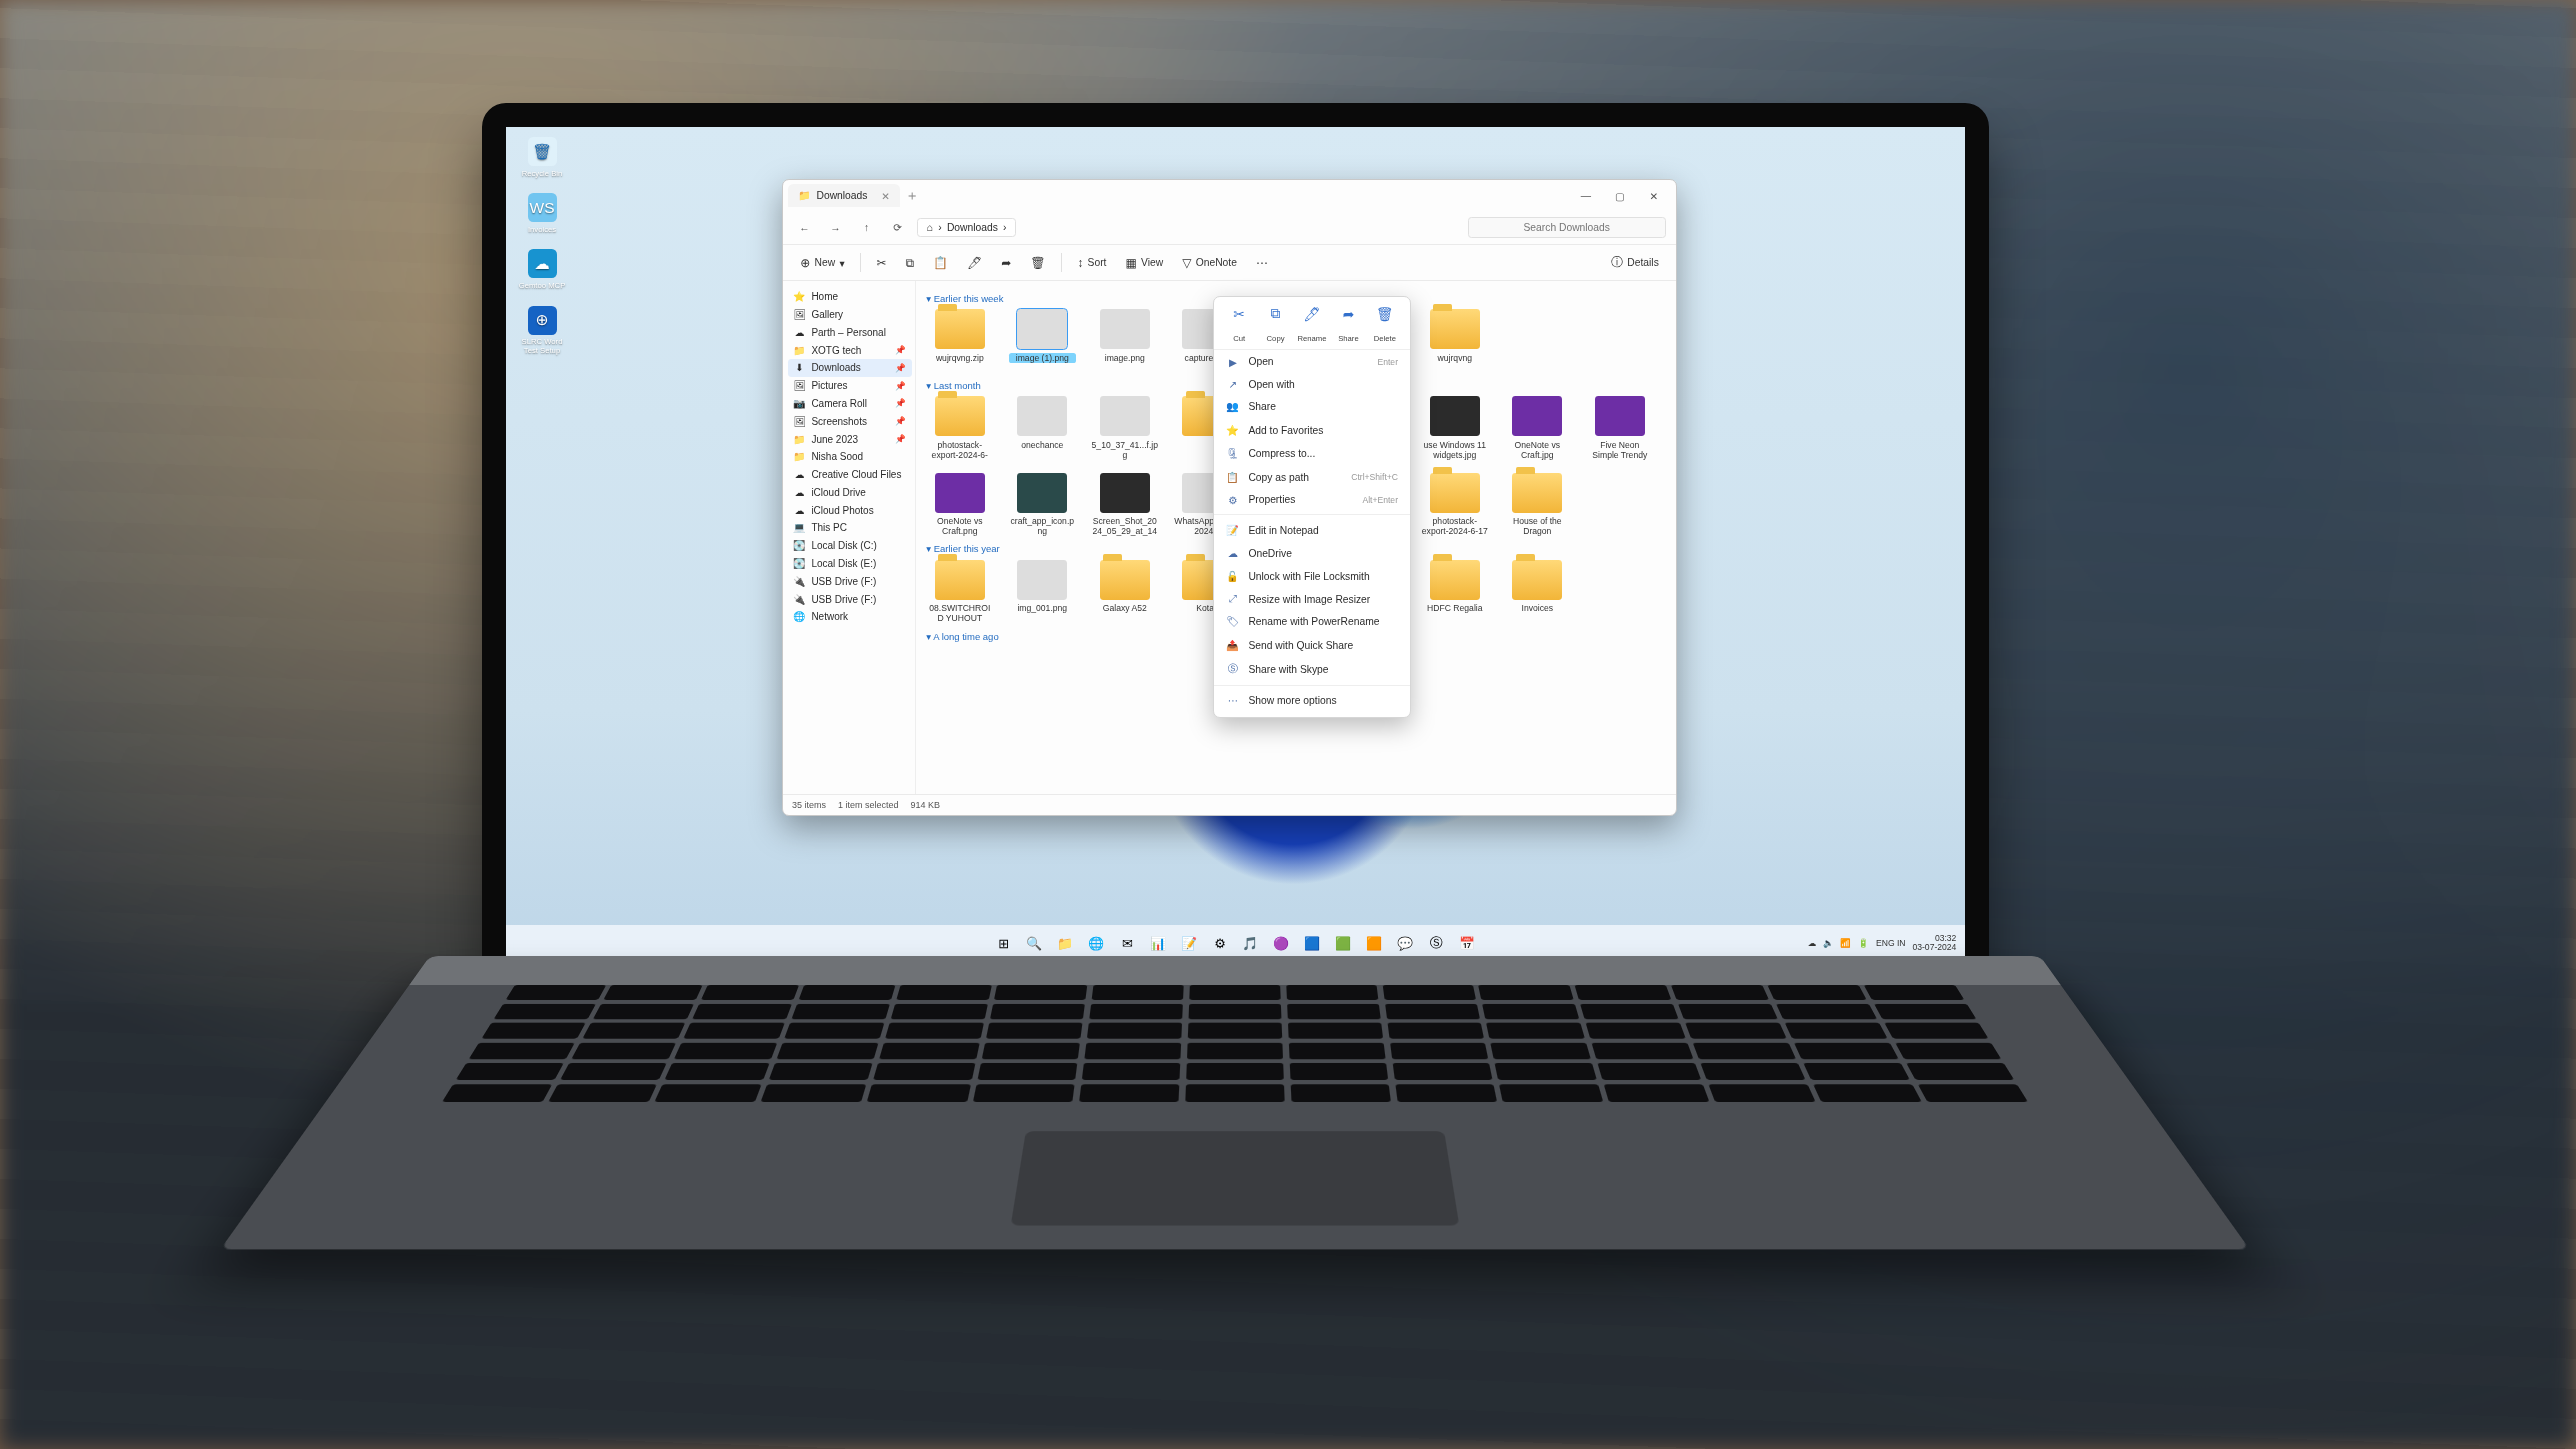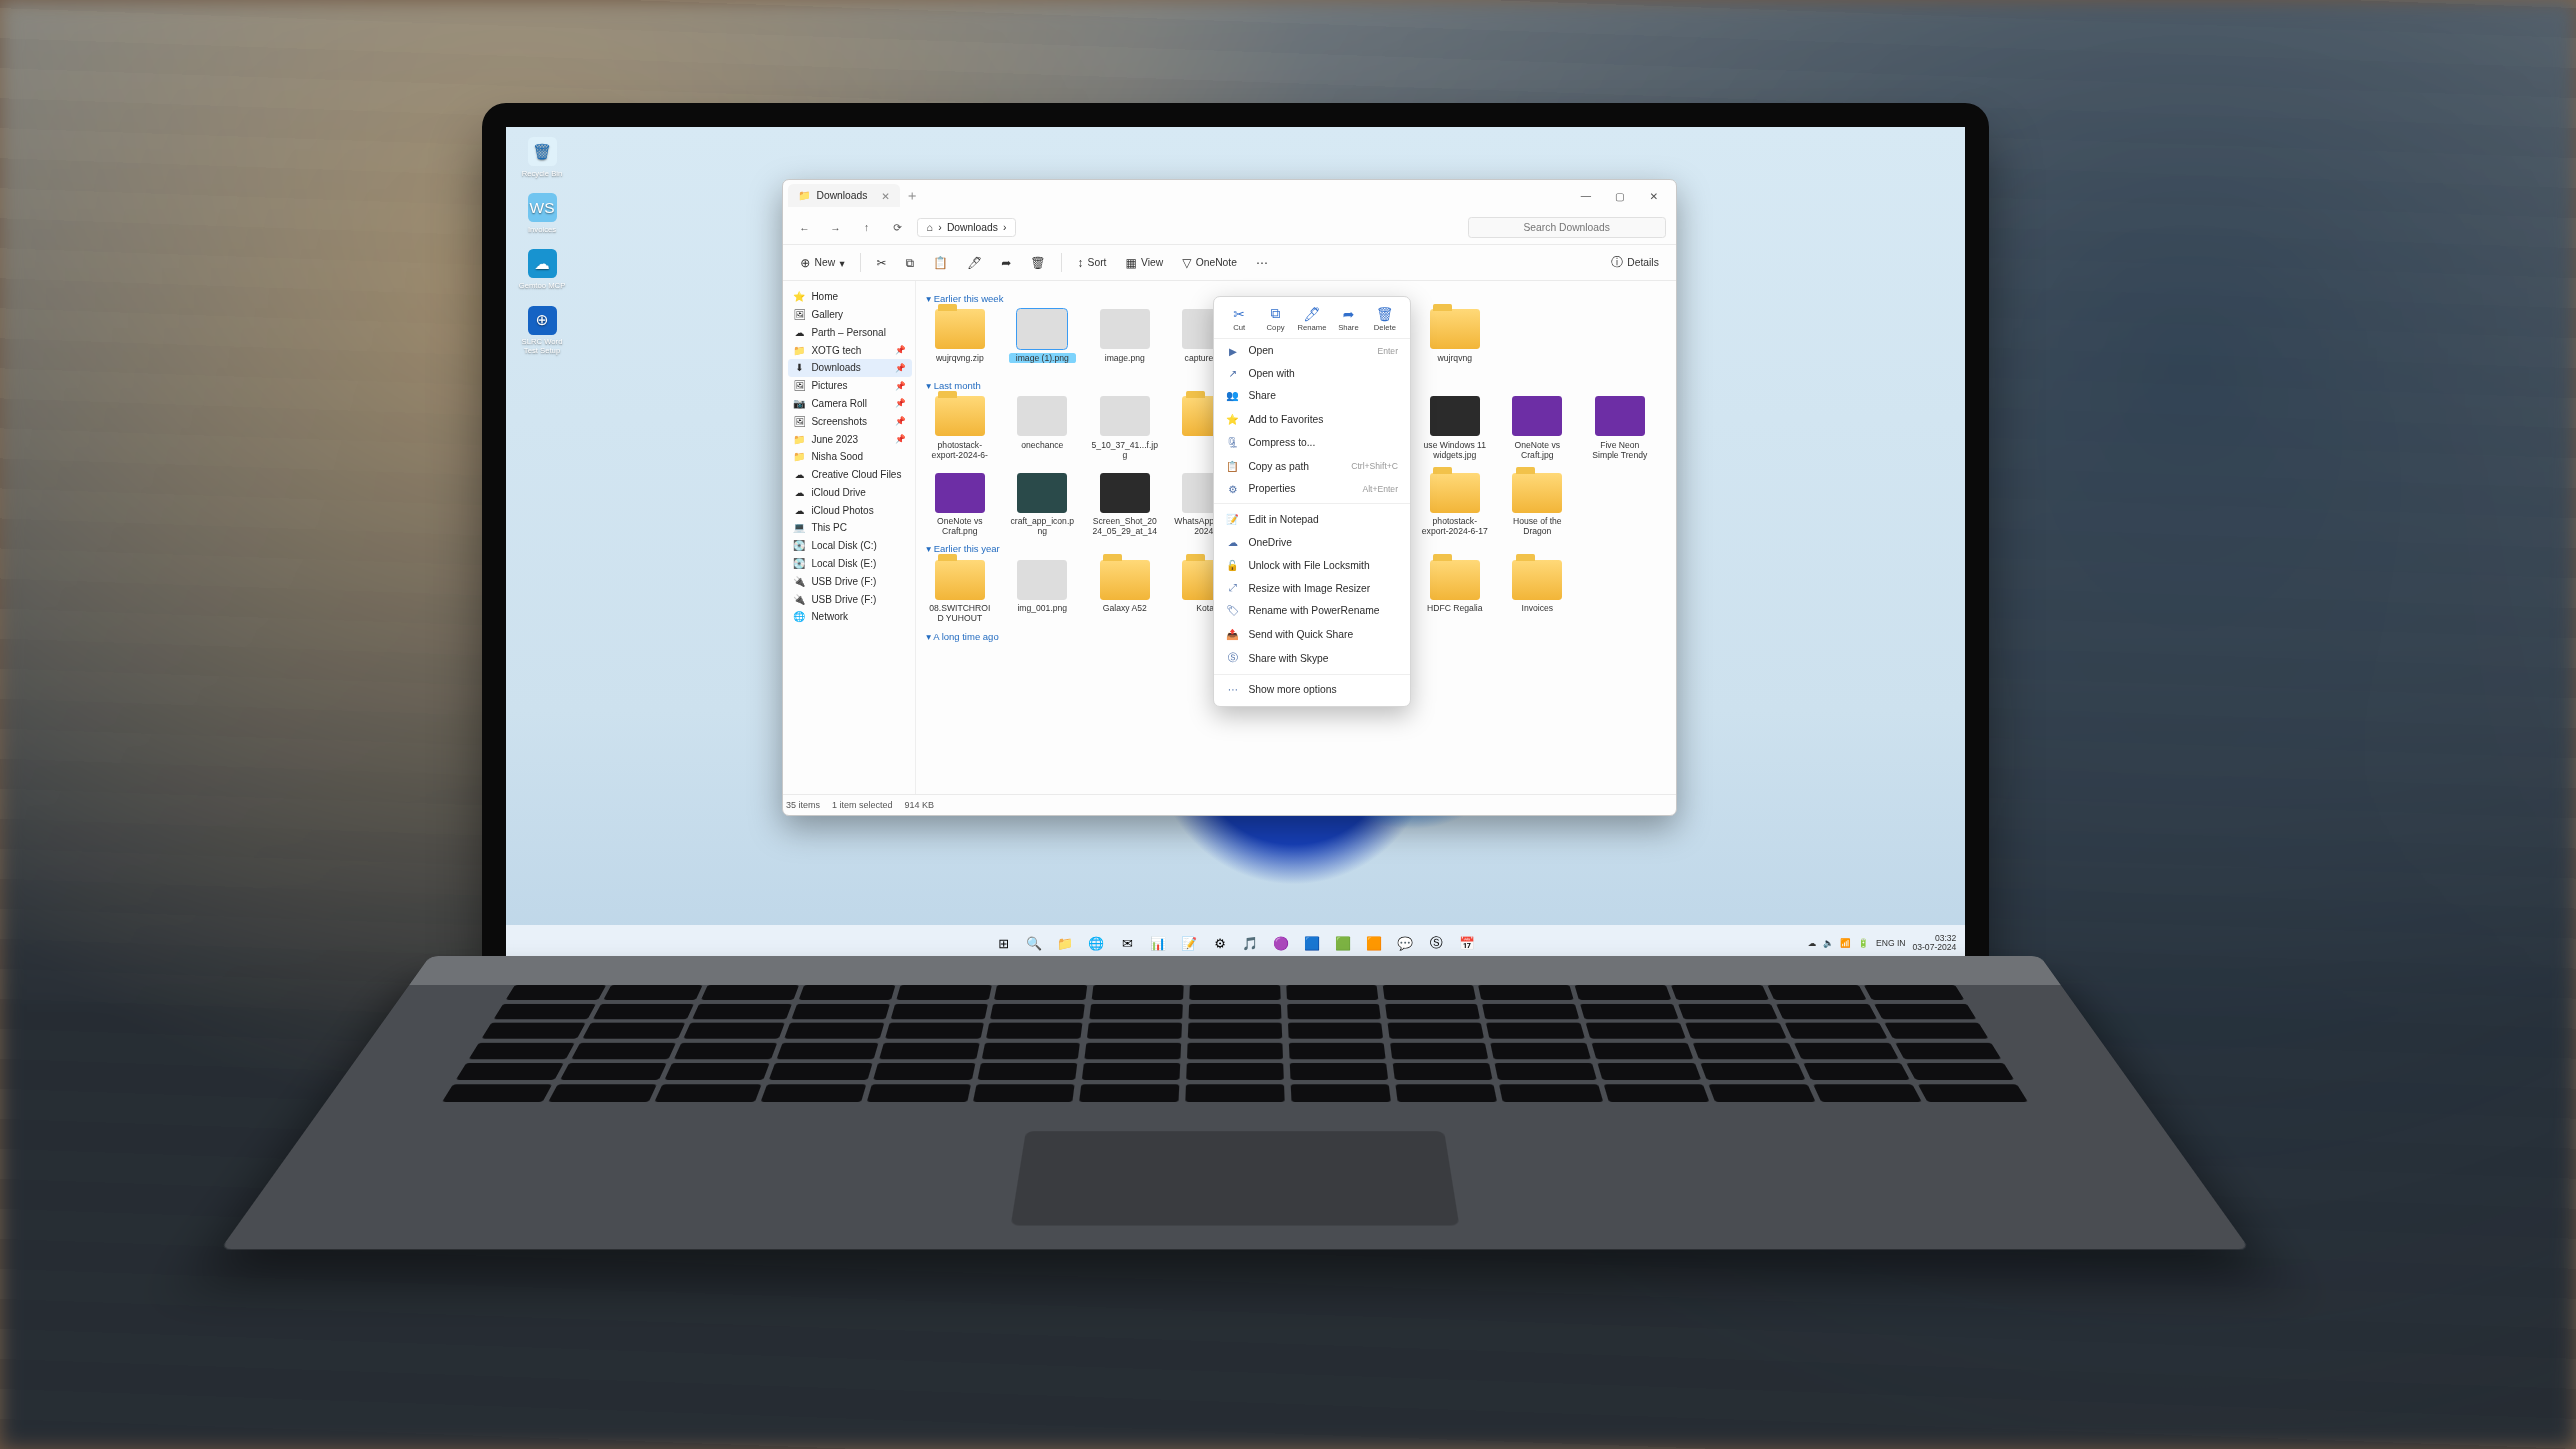--- a/index.html
+++ b/index.html
@@ -115,28 +115,28 @@
   .item.selected .lbl{ background:#7dd3fc; border-radius:2.6px;}
 
   
   .ctx{ position:absolute; top:116px; left:430px; width:198px;
     background:#fff; border:0.9px solid #d6d6d6; border-radius:6.9px;
     box-shadow:0 8.6px 24px rgba(0,0,0,.25); padding:5.2px 0; font-size:10.3px;}
   .ctx .row1{ display:flex; justify-content:space-around; padding:3.4px 6.9px 6.9px;
     border-bottom:0.9px solid #eee;}
   .ctx .iconbtn{ text-align:center; width:31px; }
   .ctx .iconbtn .g{ font-size:13.8px; color:#3370cc; }
-  .ctx .iconbtn .t{ font-size:7.7px; color:#444; margin-top:1px;}
+  .ctx .iconbtn .t{ font-size:7.7px; color:#444; margin-top:12px;}
   .ctx .mi{ display:flex; align-items:center; gap:8.6px; padding:5.2px 12px;}
   .ctx .mi .mic{ width:13.8px; text-align:center; color:#4b6ea8;}
   .ctx .sep{ height:0.9px; background:#eee; margin:3.4px 0;}
   .ctx .hint{ margin-left:auto; color:#999; font-size:8.6px;}
 
   .status{ height:20.7px; border-top:0.9px solid #eaeaea; display:flex; align-items:center;
-    gap:12px; padding:0 3px; font-size:9px; color:#555;}
+    gap:12px; padding:0 9px; font-size:9px; color:#555;}
 
   
   .taskbar{ position:absolute; left:0; right:0; bottom:0; height:36px;
     background:rgba(240,246,252,.85); backdrop-filter:blur(5.2px);
     display:flex; align-items:center; }
   .taskbar .center{ position:absolute; left:50%; transform:translateX(-50%);
     display:flex; gap:6.9px;}
   .tbicon{ width:24px; height:24px; display:flex; align-items:center; justify-content:center;
     border-radius:3.4px; font-size:13px; }
   .systray{ margin-left:auto; display:flex; align-items:center; gap:6.9px; padding-right:8.6px;

